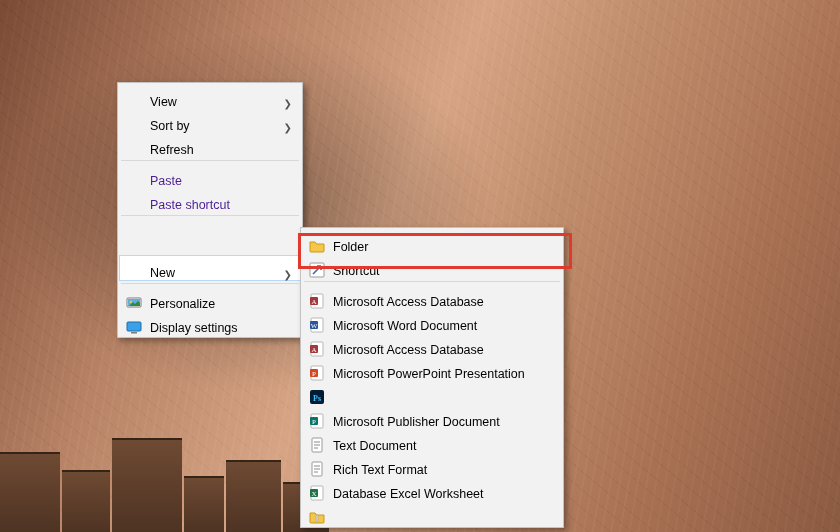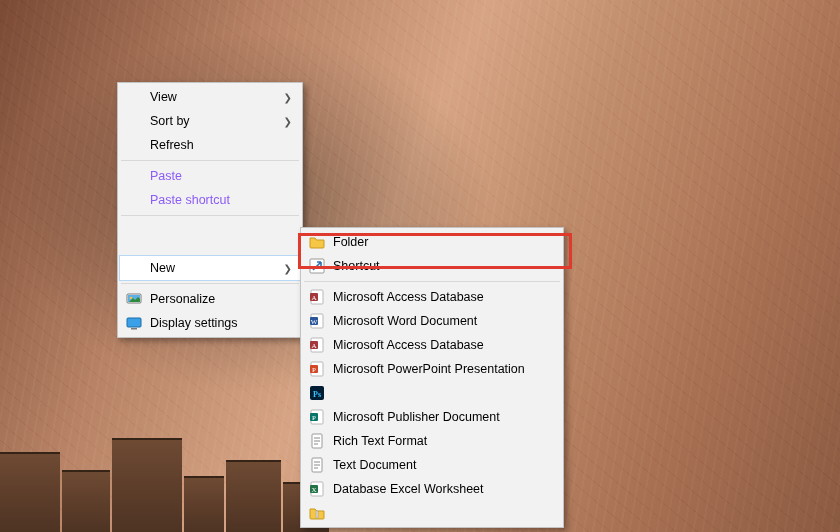--- a/index.html
+++ b/index.html
@@ -10,24 +10,24 @@
   .wallpaper::before{content:"";position:absolute;inset:0;background:
     repeating-linear-gradient(100deg, rgba(255,255,255,.04) 0 2px, transparent 2px 9px),
     repeating-linear-gradient(40deg, rgba(0,0,0,.06) 0 1px, transparent 1px 14px);
     mix-blend-mode:overlay;}
   .ruins{position:absolute;left:0;right:0;bottom:0;height:110px;display:flex;align-items:flex-end;}
   .ruins div{background:linear-gradient(#6e4a33,#4e3323);margin-right:2px;border-top:2px solid rgba(0,0,0,.3);}
   .ruins .b1{width:60px;height:78px}.ruins .b2{width:48px;height:60px}.ruins .b3{width:70px;height:92px}
   .ruins .b4{width:40px;height:54px}.ruins .b5{width:55px;height:70px}.ruins .b6{width:46px;height:48px}
 
   .ctxmenu{position:absolute;background:#f2f2f2;border:1px solid #c3c3c3;box-shadow:3px 3px 6px rgba(0,0,0,.35);padding:2px;}
-  .ctxmenu .row{position:relative;display:flex;align-items:center;height:24px;padding:0 30px 0 30px;white-space:nowrap;}
+  .ctxmenu .row{position:relative;display:flex;align-items:flex-end;height:24px;padding:0 30px 0 30px;white-space:nowrap;}
   .ctxmenu .row .icon{position:absolute;left:6px;width:16px;height:16px;display:flex;align-items:center;justify-content:center;}
   .ctxmenu .row .arrow{position:absolute;right:8px;font-size:10px;color:#555;}
-  .ctxmenu .row.disabled{color:#8b5cf6;}
+  .ctxmenu .row.disabled{color:#4c1d95;}
   .ctxmenu .row.hover{background:#ffffff;outline:1px solid #b8d8f6;margin-top:40px;}
   .ctxmenu .sep{height:1px;margin:3px 1px;background:#d8d8d8;}
   .ctxmenu.main{left:117px;top:82px;width:180px;}
   .ctxmenu.sub{left:300px;top:212px;width:258px;margin-top:15px;}
   .ctxmenu.sub .row{padding-left:30px;}
 
   .highlight-box{position:absolute;border:3px solid #e03a2f;pointer-events:none;}
   .hb1{left:298px;top:233px;width:268px;height:30px;}
 
   
@@ -174,32 +174,32 @@
     </div>
     <div class="row">
       <span class="icon">
         <svg class="ficon" viewBox="0 0 16 16">
           <rect x="3" y="1" width="10" height="14" rx="1" fill="#fff" stroke="#9a9a9a"></rect>
           <line x1="5" y1="5" x2="11" y2="5" stroke="#8a8a8a"></line>
           <line x1="5" y1="8" x2="11" y2="8" stroke="#8a8a8a"></line>
           <line x1="5" y1="11" x2="9" y2="11" stroke="#8a8a8a"></line>
         </svg>
       </span>
-      <span>Rich Text Format</span>
+      <span>Text Document</span>
     </div>
     <div class="row">
       <span class="icon">
         <svg class="ficon" viewBox="0 0 16 16">
           <rect x="3" y="1" width="10" height="14" rx="1" fill="#fff" stroke="#9a9a9a"></rect>
           <line x1="5" y1="5" x2="11" y2="5" stroke="#8a8a8a"></line>
           <line x1="5" y1="8" x2="11" y2="8" stroke="#8a8a8a"></line>
           <line x1="5" y1="11" x2="9" y2="11" stroke="#8a8a8a"></line>
         </svg>
       </span>
-      <span>Text Document</span>
+      <span>Rich Text Format</span>
     </div>
     <div class="row">
       <span class="icon">
         <svg class="ficon" viewBox="0 0 16 16">
           <rect x="2" y="1" width="12" height="14" rx="1" fill="#fff" stroke="#b8b8b8"></rect>
           <rect x="1" y="4" width="8" height="8" rx="1" fill="#217346"></rect>
           <text x="5" y="10.5" text-anchor="middle" font-size="7" fill="#fff" font-family="Segoe UI">X</text>
         </svg>
       </span>
       <span>Database Excel Worksheet</span>

